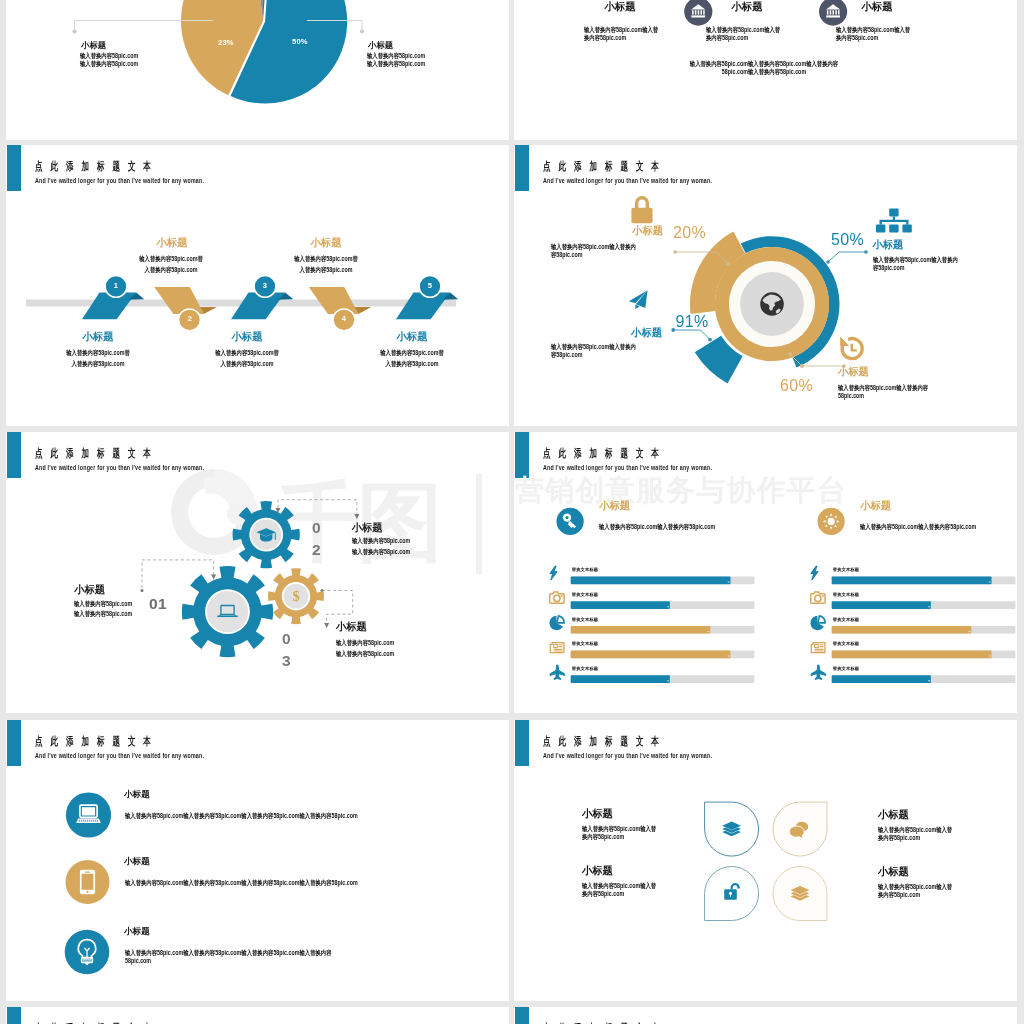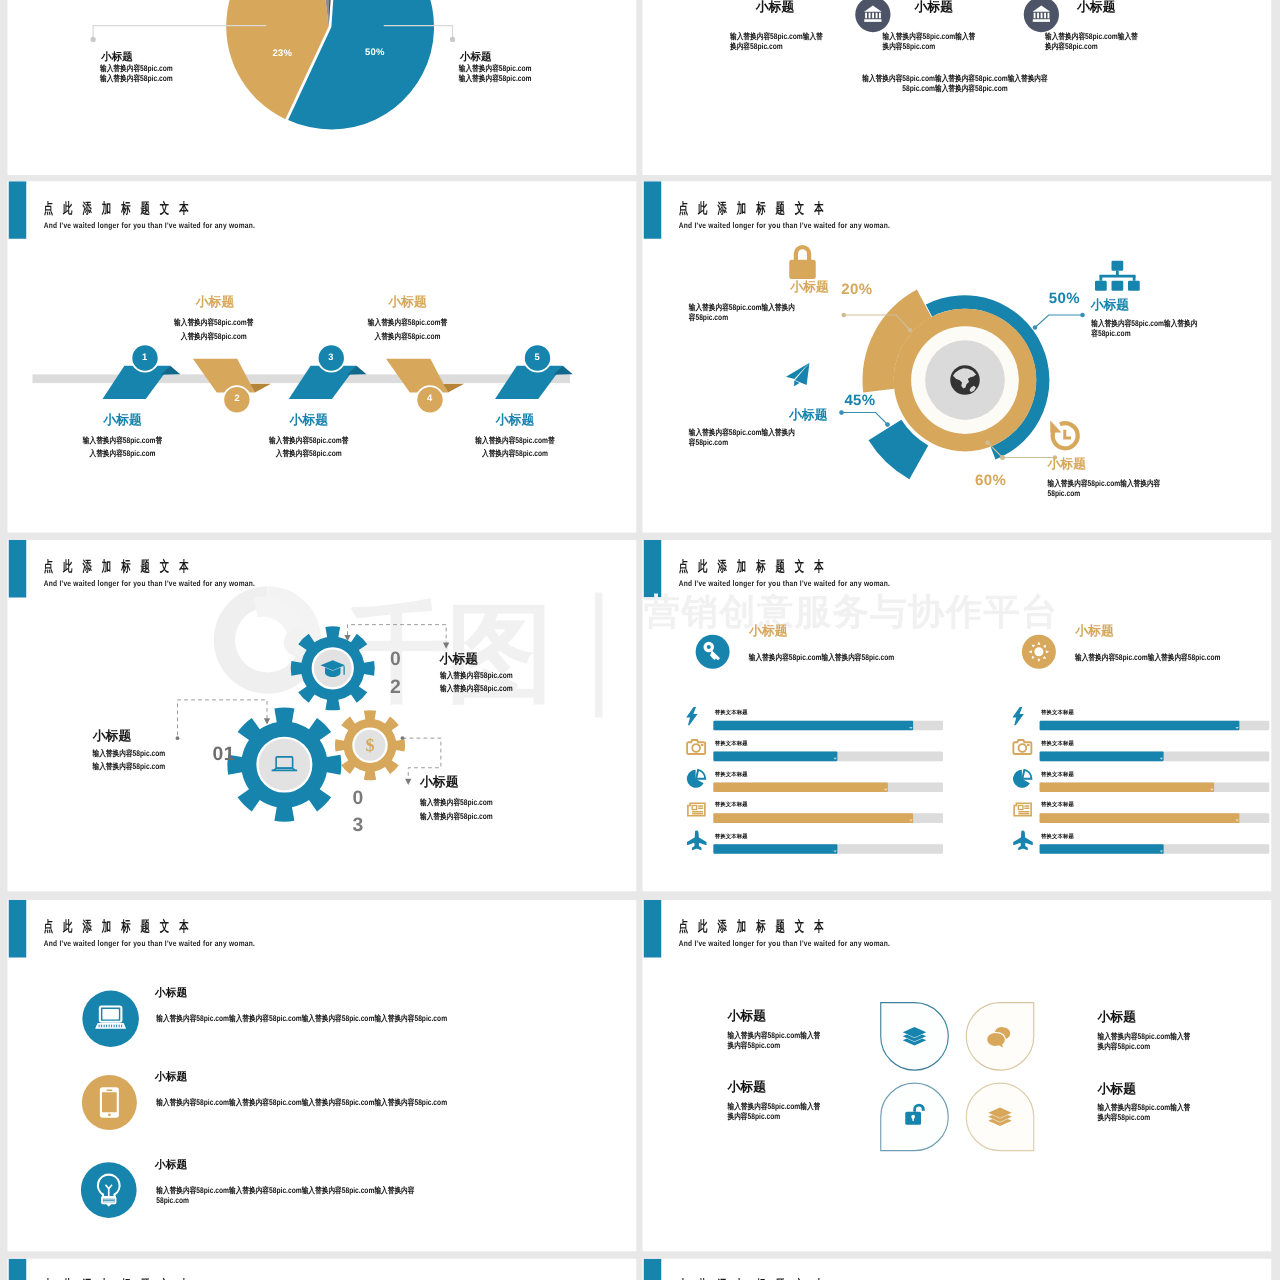--- a/index.html
+++ b/index.html
@@ -25,21 +25,21 @@
   .ctr{text-align:center;} .rt{text-align:right;}
   .ctr>.h3,.ctr>.bd{transform-origin:center top;}
   .rt>.h3,.rt>.bd{transform-origin:right top;}
   svg{display:block;overflow:visible;}
   .abs0{position:absolute;left:0;top:0;}
   .abs{position:absolute;}
   .barlbl{font-size:4.3px;font-weight:bold;color:#111;letter-spacing:0.1px;}
   .wmtext{font-size:29px;font-weight:bold;color:#f1f1f1;letter-spacing:1.2px;white-space:nowrap;line-height:1;}
   .gearnum{font-size:15.5px;font-weight:bold;color:#7b7b7b;line-height:1.42;}
   .gearnum-h{font-size:15.5px;font-weight:bold;color:#6e6e6e;letter-spacing:0.4px;}
-  .pctlbl{font-size:12px;font-weight:bold;letter-spacing:0.3px;}
+  .pctlbl{font-size:16px;font-weight:normal;letter-spacing:0.3px;}
   .numlbl{font-size:7.5px;font-weight:bold;color:#ffffff;letter-spacing:0.5px;}
   .pielbl{position:absolute;font-size:7.6px;font-weight:bold;color:#ffffff;letter-spacing:0.2px;text-align:center;}
 </style>
 </head>
 <body>
 
 <div class="page">
 
 <div class="slide c0 r0">
 
@@ -288,21 +288,21 @@
 
   <div class="abs pctlbl blue rt" style="left:296px;top:86px;width:54px;">50%</div>
   <div class="abs" style="left:358.5px;top:95px;">
     <div class="h3 blue">小标题</div>
   </div>
   <div class="abs" style="left:359px;top:111px;width:190px;">
     <div class="bd">输入替换内容58pic.com输入替换内</div>
     <div class="bd">容58pic.com</div>
   </div>
 
-  <div class="abs pctlbl blue" style="left:161.5px;top:168px;">45%</div>
+  <div class="abs pctlbl blue" style="left:161.5px;top:168px;">91%</div>
   <div class="abs rt" style="left:29px;top:183px;width:119px;">
     <div class="h3 blue">小标题</div>
   </div>
   <div class="abs" style="left:37.3px;top:197.5px;width:124px;">
     <div class="bd">输入替换内容58pic.com输入替换内</div>
     <div class="bd">容58pic.com</div>
   </div>
 
   <div class="abs pctlbl gold" style="left:266px;top:232px;">60%</div>
   <div class="abs" style="left:324px;top:222px;">
@@ -369,21 +369,21 @@
     </g>
     <g fill="#d7a75b" transform="translate(290,164.2)">
       <text x="0" y="4.6" font-size="14.5" font-weight="bold" text-anchor="middle" font-family="'Liberation Serif',serif">$</text>
     </g>
   </svg>
 
   <div class="abs gearnum" style="left:306px;top:85px;">
         <div>0</div>
         <div>2</div>
       </div>
-  <div class="abs gearnum-h" style="left:164px;top:163px;">01</div>
+  <div class="abs gearnum-h" style="left:143px;top:163px;">01</div>
   <div class="abs gearnum" style="left:276px;top:196px;">
         <div>0</div>
         <div>3</div>
       </div>
 
   <div class="abs" style="left:68.2px;top:152.5px;">
     <div class="h3" style="color:#1a1a1a">小标题</div>
   </div>
   <div class="abs" style="left:68.2px;top:166.5px;">
     <div class="bd lh11">输入替换内容58pic.com</div>

